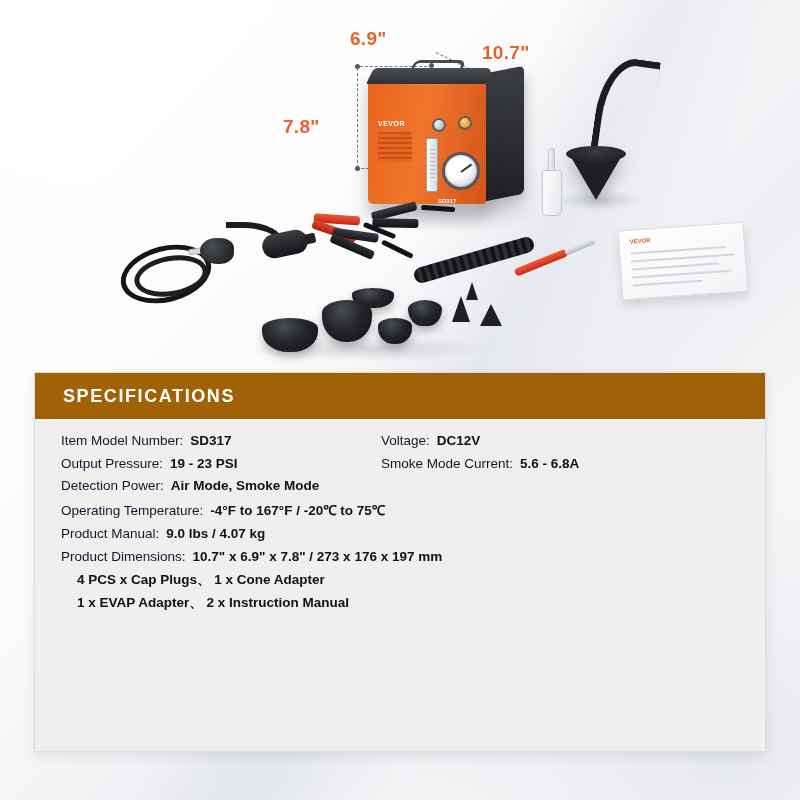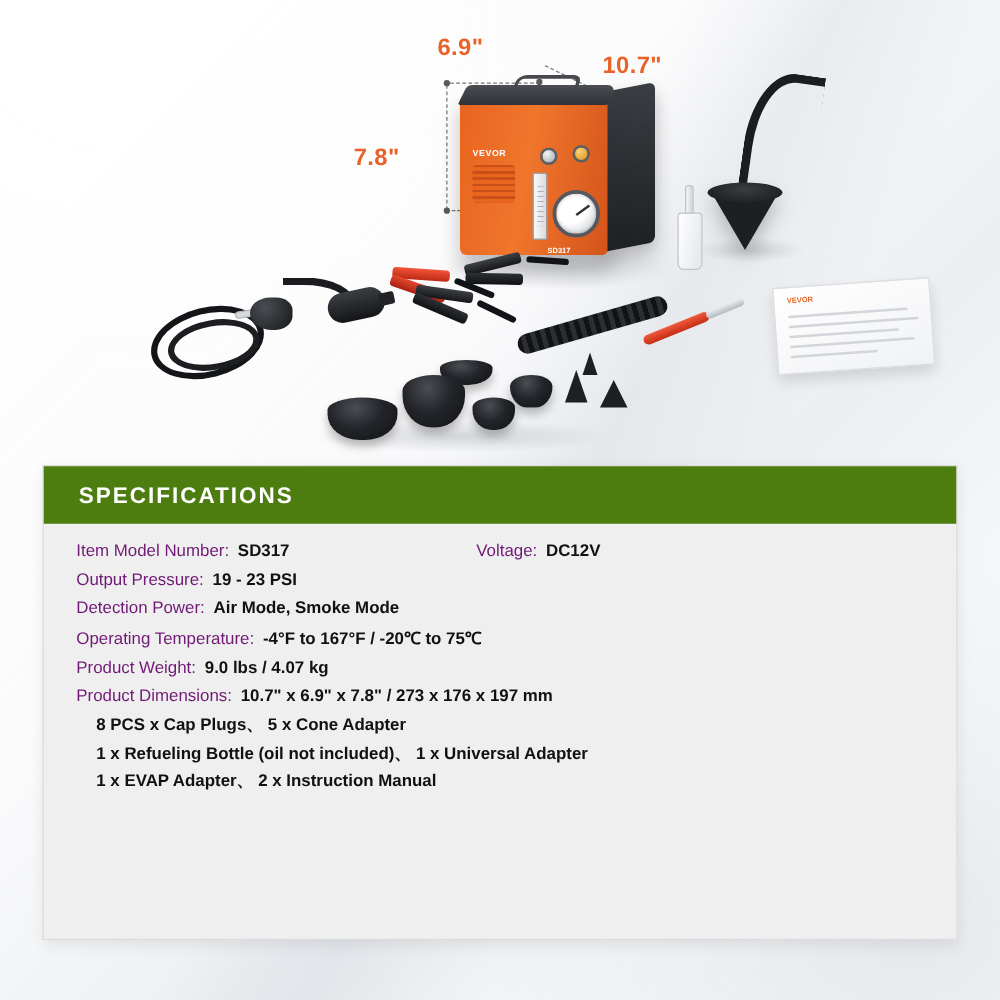--- a/index.html
+++ b/index.html
@@ -290,35 +290,35 @@
   #fs-3 { left: 556px; top: 190px; width: 88px; height: 20px; }
 
   
   #spec-panel {
     position: absolute; left: 34px; top: 372px; width: 732px; height: 380px;
     background: #efefef;
     border: 1px solid #dcdcdc;
     box-shadow: 0 4px 12px rgba(0,0,0,.08);
   }
   #spec-header {
-    height: 46px; background: #4d7c0f; display: flex; align-items: center;
+    height: 46px; background: #a16207; display: flex; align-items: center;
   }
   #spec-header h1 {
     color: #fff; font-size: 18px; font-weight: bold; letter-spacing: 1.6px;
     padding-left: 28px;
   }
   #spec-body {
     padding: 14px 26px 10px 26px;
     font-size: 13.5px;
     color: #1d1d1d;
   }
   .row { display: flex; align-items: baseline; margin-bottom: 7.5px; }
   .col { display: flex; align-items: baseline; }
   .col-a { width: 320px; }
-  .lab { color: #701a75; font-weight: normal; }
+  .lab { color: #0f172a; font-weight: normal; }
   .val { color: #111; font-weight: bold; margin-left: 7px; }
   .acc-title { color: #4a4a4a; margin-bottom: 3px; }
   .acc-line { color: #111; font-weight: bold; margin-bottom: 4.5px; padding-left: 16px; }
 </style>
 </head>
 <body>
 
 <div id="page">
   <div class="bg-wash-a"></div>
   <div class="bg-wash-b"></div>
@@ -430,40 +430,43 @@
           <span class="lab">Voltage:</span>
           <span class="val">DC12V</span>
         </div>
       </div>
 
       <div class="row">
         <div class="col col-a">
           <span class="lab">Output Pressure:</span>
           <span class="val">19 - 23 PSI</span>
         </div>
+        <div class="col">
+          <span class="lab">Smoke Mode Current:</span>
+          <span class="val">5.6 - 6.8A</span>
+        </div>
       </div>
 
       <div class="row">
         <div class="col">
           <span class="lab">Detection Power:</span>
           <span class="val">Air Mode, Smoke Mode</span>
         </div>
       </div>
 
       <div class="row">
         <span class="lab">Operating Temperature:</span>
         <span class="val">-4°F to 167°F / -20℃ to 75℃</span>
       </div>
       <div class="row">
-        <span class="lab">Product Weight:</span>
+        <span class="lab">Product Manual:</span>
         <span class="val">9.0 lbs / 4.07 kg</span>
       </div>
       <div class="row">
         <span class="lab">Product Dimensions:</span>
         <span class="val">10.7" x 6.9" x 7.8" / 273 x 176 x 197 mm</span>
       </div>
 
-      <div class="acc-line">8 PCS x Cap Plugs、 5 x Cone Adapter</div>
-      <div class="acc-line">1 x Refueling Bottle (oil not included)、 1 x Universal Adapter</div>
+      <div class="acc-line">4 PCS x Cap Plugs、 1 x Cone Adapter</div>
       <div class="acc-line">1 x EVAP Adapter、 2 x Instruction Manual</div>
     </div>
   </div>
 </div>
 
 </body></html>

